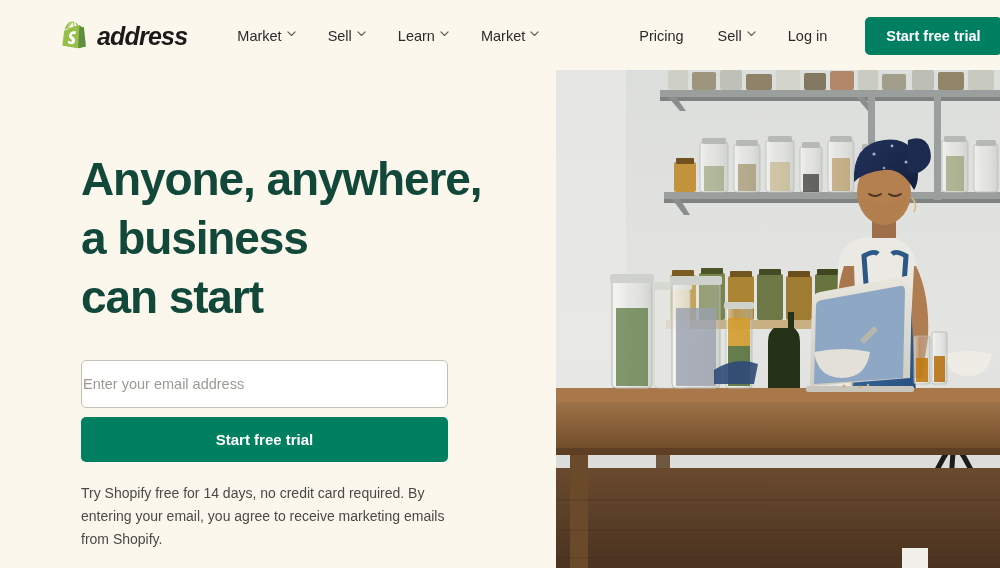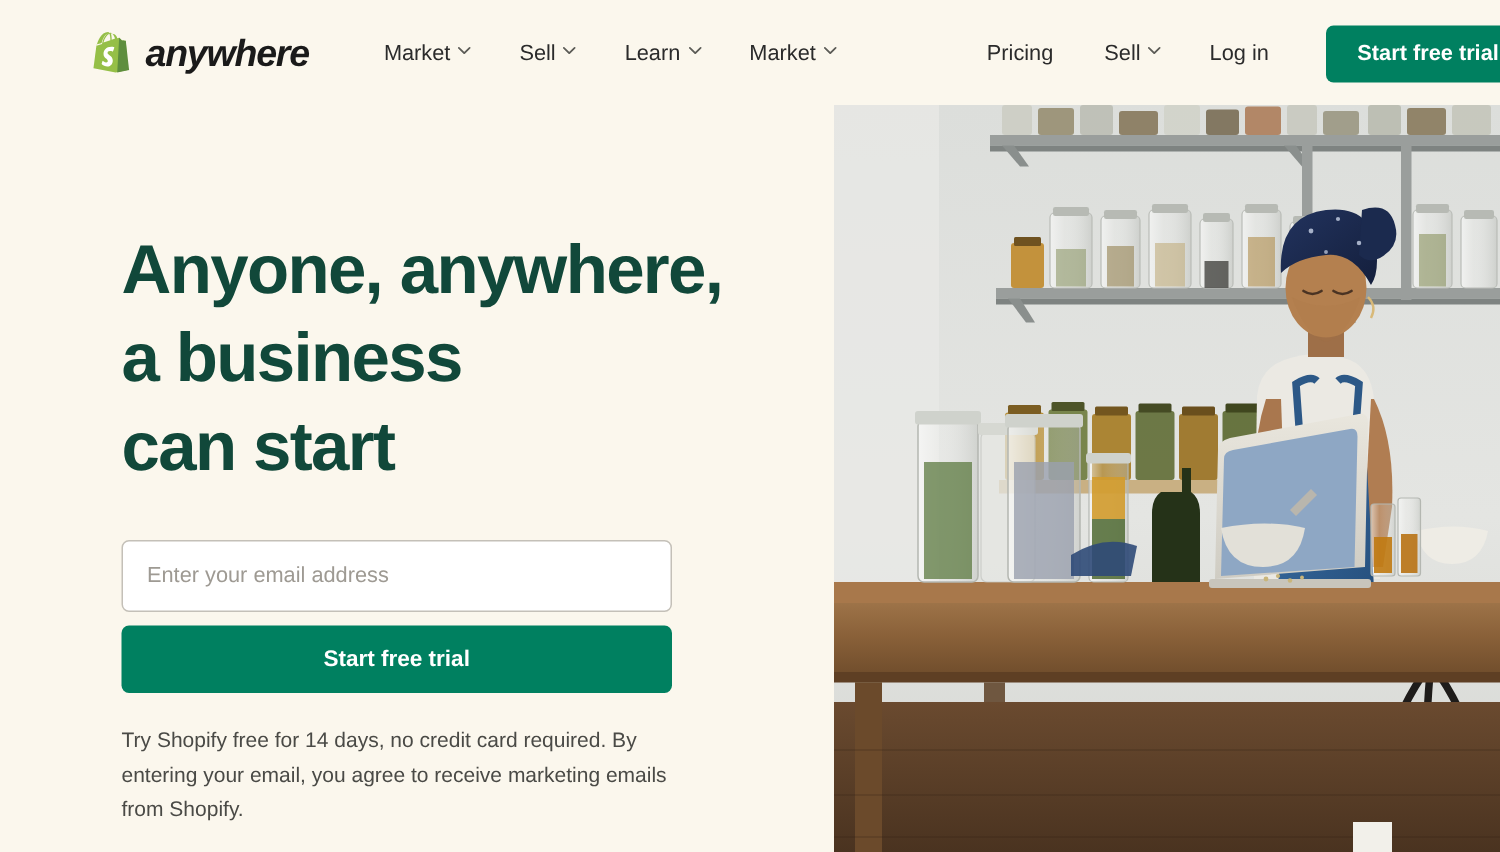--- a/index.html
+++ b/index.html
@@ -118,21 +118,21 @@
 
   .signup-form { margin-top: 33px; width: 367px; }
 
   .email-input {
     display: block;
     width: 367px;
     height: 48px;
     background: #ffffff;
     border: 1px solid #c4c0b8;
     border-radius: 5px;
-    padding: 0 16px;
+    padding: 0 1px;
     font-size: 14.5px;
     color: #0c4a6e;
     font-family: "Liberation Sans", sans-serif;
     outline: none;
   }
   .email-input::placeholder { color: #9e9a93; }
 
   .submit-btn {
     display: block;
     width: 367px;
@@ -176,21 +176,21 @@
   <div class="navbar">
 
     <div class="brand">
       <span>
         <svg class="brand-logo" viewBox="0 0 38 43">
           <path d="M29.3 8.2c-.03-.2-.2-.3-.35-.32-.14-.01-3.1-.23-3.1-.23s-2.06-2.04-2.28-2.27c-.23-.23-.67-.16-.84-.11l-1.15.36c-.69-1.98-1.9-3.8-4.03-3.8h-.19C16.75.96 16 .5 15.36.5c-4.93.02-7.29 6.18-8.03 9.3-1.92.6-3.28 1.02-3.46 1.07-1.07.34-1.1.37-1.24 1.38C2.52 13 0 32.9 0 32.9L20.02 36.7l10.85-2.35S29.33 8.4 29.3 8.2zM19.5 5.9l-3.05.95c0-.22 0-.43 0-.67 0-2.1-.29-3.78-.76-5.11 1.88.24 3.13 2.38 3.81 4.83zM14.4 1.4c.52 1.3.86 3.16.86 5.67 0 .13 0 .25 0 .37l-6.3 1.95C10.18 4.8 12.43 2.3 14.4 1.4zM13.2.02c.35 0 .7.12 1.04.35-2.6 1.22-5.38 4.3-6.55 10.45l-4.98 1.54C3.76 8.9 6.76.02 13.2.02z" fill="#95bf47" transform="translate(3 3) scale(0.93)"></path>
           <path d="M28.95 7.88c-.14-.01-3.1-.23-3.1-.23s-2.06-2.04-2.28-2.27a.57.57 0 0 0-.32-.15L21.5 36.7l10.85-2.35S29.33 8.4 29.3 8.2a.38.38 0 0 0-.35-.32z" fill="#5e8e3e" transform="translate(3 3) scale(0.93)"></path>
           <path d="M18.9 13.9l-1.34 3.98s-1.17-.63-2.62-.63c-2.12 0-2.22 1.33-2.22 1.66 0 1.82 4.74 2.52 4.74 6.78 0 3.35-2.12 5.5-4.98 5.5-3.43 0-5.18-2.14-5.18-2.14l.92-3.03s1.8 1.55 3.32 1.55c1 0 1.4-.78 1.4-1.35 0-2.38-3.88-2.48-3.88-6.38 0-3.28 2.35-6.45 7.1-6.45 1.83 0 2.73.52 2.73.52z" fill="#ffffff" transform="translate(3 3) scale(0.93)"></path>
         </svg>
       </span>
-      <span class="brand-word">anywhere</span>
+      <span class="brand-word">address</span>
     </div>
 
     <div class="nav-group">
 
       <div class="nav-item">
         <span>Market</span>
         <span class="chev">
           <svg viewBox="0 0 10 6">
               <path d="M1 1l4 4 4-4" stroke="#5c5c57" stroke-width="1.3" fill="none" stroke-linecap="round"></path>
             </svg>

